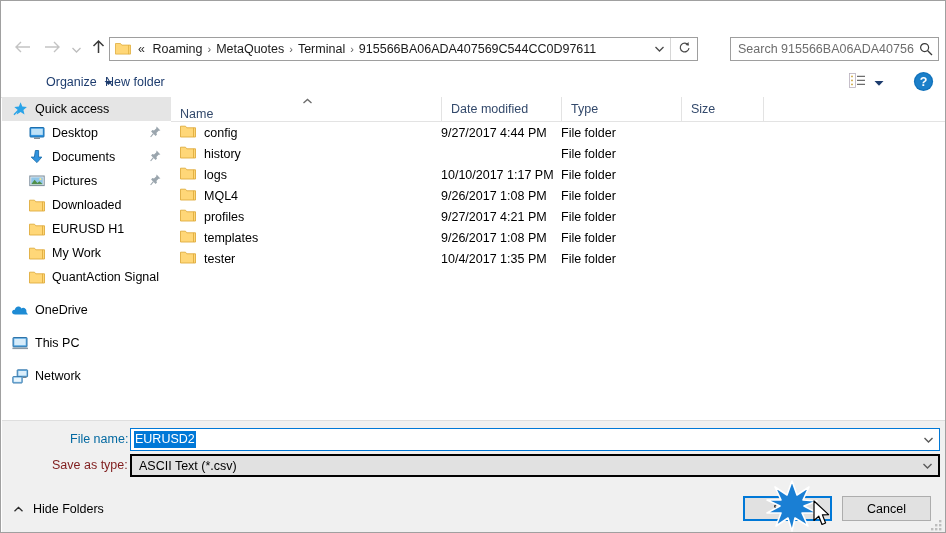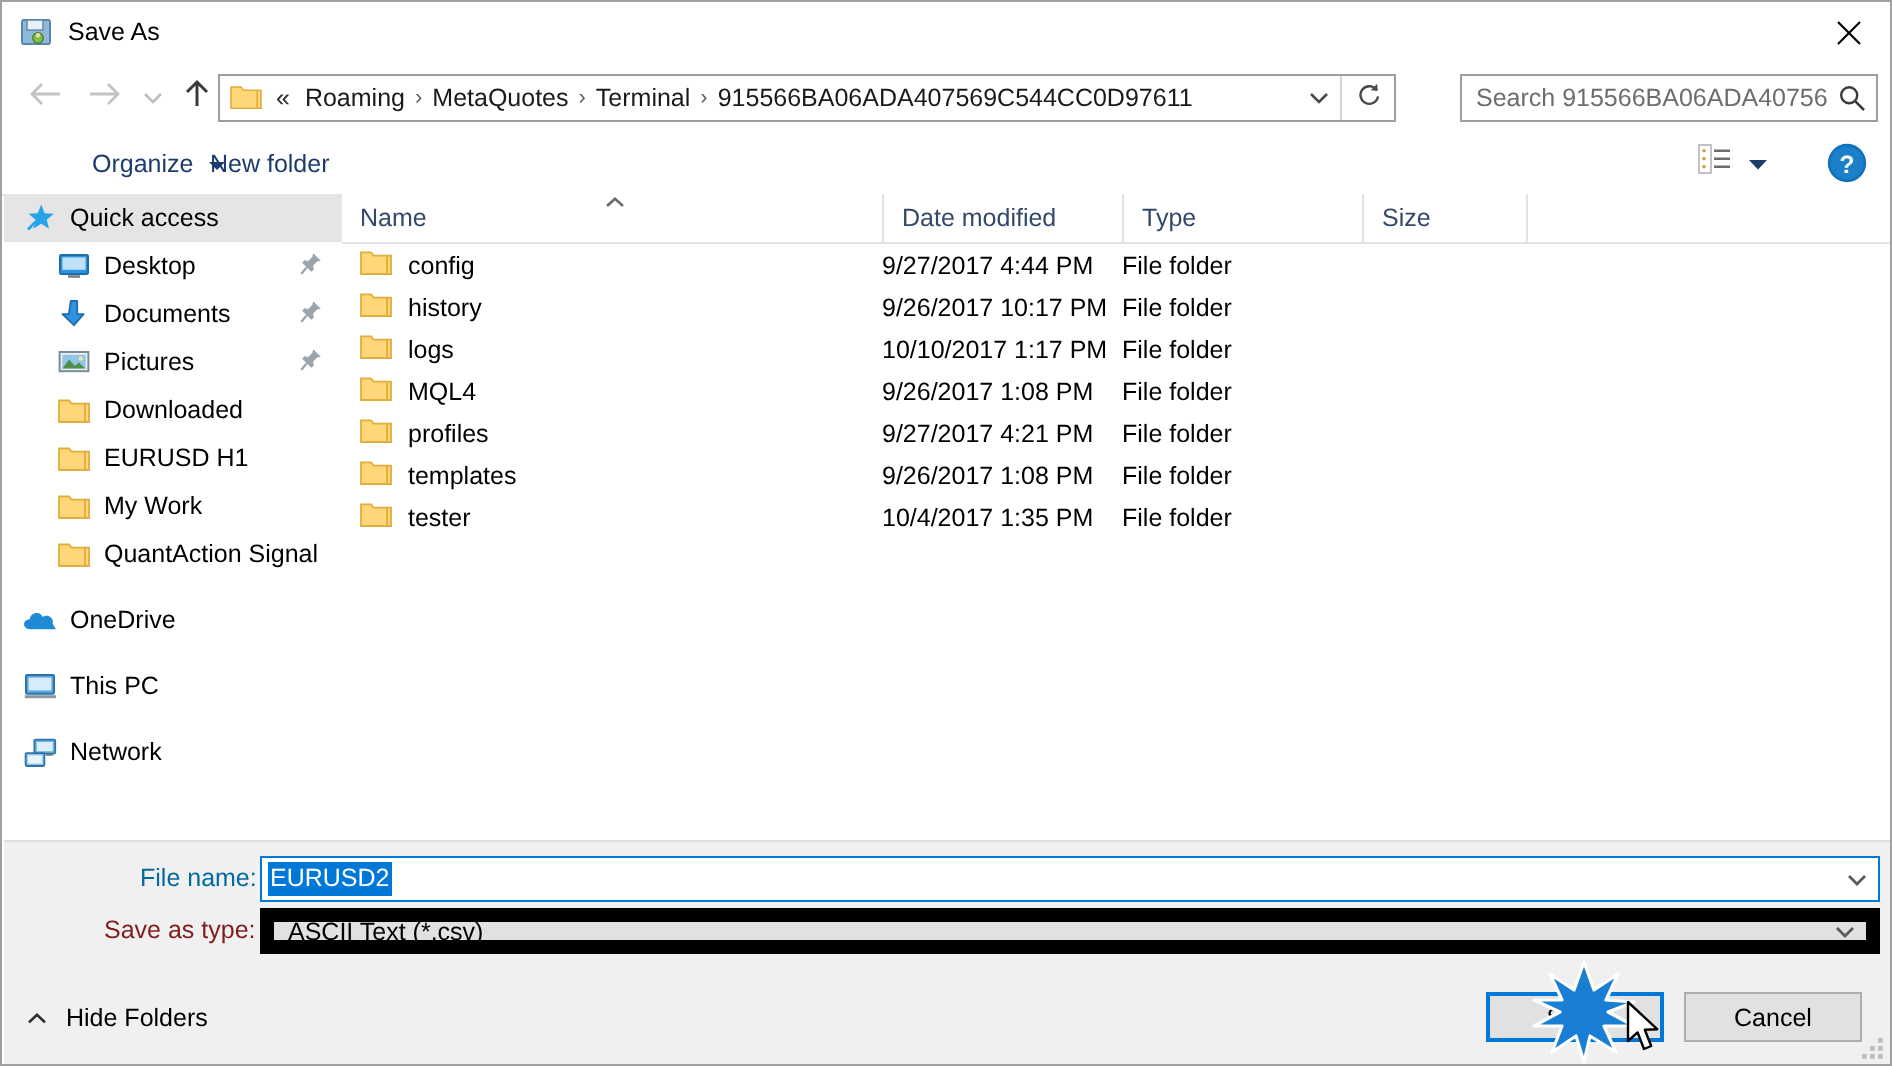--- a/index.html
+++ b/index.html
@@ -326,21 +326,21 @@
     position: absolute;
     left: 50px; top: 37px;
     font-size: 12.5px;
     color: #7f1d1d;
   }
   #savetype-field {
     position: absolute;
     left: 128px; top: 33px;
     width: 810px; height: 23px;
     box-sizing: border-box;
-    border: 7px solid #000000;
+    border: 2px solid #000000;
     background: #e1e1e1;
     display: flex;
     align-items: center;
     gap: 24px;
   }
   #savetype-value {
     margin-left: 7px;
     font-size: 12.5px;
     color: #000000;
   }
@@ -394,38 +394,20 @@
     position: absolute;
     right: 3px; bottom: 3px;
     width: 13px; height: 13px;
   }
 </style>
 </head>
 <body>
 
 <div id="dialog">
 
-  <div id="titlebar">
-    <span id="title-icon">
-      <svg width="17" height="17" viewBox="0 0 17 17">
-        <rect x="1" y="2" width="14" height="12" rx="1" fill="#8fb8d8" stroke="#5a86ab" stroke-width="1"></rect>
-        <rect x="3.5" y="2" width="8" height="5" fill="#e8f0f6" stroke="#5a86ab" stroke-width="0.7"></rect>
-        <circle cx="9" cy="11" r="2.6" fill="#7ec04a" stroke="#4c7c2a" stroke-width="0.7"></circle>
-        <circle cx="9" cy="9.6" r="1.1" fill="#f4d9a8"></circle>
-      </svg>
-    </span>
-    <span id="title-text">Save As</span>
-    <div id="close-button">
-      <span>
-        <svg width="13" height="13" viewBox="0 0 13 13">
-          <path d="M1 1 L12 12 M12 1 L1 12" stroke="#000000" stroke-width="1.1" fill="none"></path>
-        </svg>
-      </span>
-    </div>
-  </div>
 
   <div id="navrow">
     <div class="navbtn" id="nav-back">
       <span>
         <svg width="17" height="14" viewBox="0 0 17 14">
           <path d="M7 2 L2 7 L7 12 M2 7 L16 7" stroke="#c3c3c3" stroke-width="1.4" fill="none"></path>
         </svg>
       </span>
     </div>
     <div class="navbtn" id="nav-fwd">
@@ -649,21 +631,21 @@
             <rect x="1.9" y="8.7" width="7.2" height="4.1" fill="#eaf6fd"></rect>
             <path d="M11 8.4 L14.4 8.4" stroke="#6b7c88" stroke-width="1"></path>
           </svg>
         </span>
         <span class="side-label">Network</span>
       </div>
     </div>
 
   <div id="filelist">
     <div id="col-header">
-      <div class="col-head" style="left:0; width:270px;">
+      <div class="col-head" style="left:0; width:270px;align-items:flex-end;">
         <span>Name</span>
         <span id="sort-caret">
           <svg width="11" height="7" viewBox="0 0 11 7">
               <path d="M1.5 5 L5.5 1.4 L9.5 5" stroke="#6b6b6b" stroke-width="1.3" fill="none"></path>
             </svg>
         </span>
       </div>
       <div class="col-head" style="left:390px; width:120px;">
         <span>Type</span>
       </div>
@@ -689,21 +671,20 @@
           <div class="fcell fsize"></div>
         </div>
         <div class="frow">
           <div class="fcell fname">
             <span class="fn-icon"><svg width="16" height="14" viewBox="0 0 16 14">
                 <path d="M0.5 2.2 h5 l1.3 1.6 h8.7 v9.2 h-15 z" fill="#ffd778" stroke="#e0ad3e" stroke-width="0.9"></path>
                 <path d="M13.5 3.8 v9.2" stroke="#e0ad3e" stroke-width="0.9" fill="none"></path>
               </svg></span>
             <span>history</span>
           </div>
-          <div class="fcell fdate">9/26/2017 10:17 PM</div>
           <div class="fcell ftype">File folder</div>
           <div class="fcell fsize"></div>
         </div>
         <div class="frow">
           <div class="fcell fname">
             <span class="fn-icon"><svg width="16" height="14" viewBox="0 0 16 14">
                 <path d="M0.5 2.2 h5 l1.3 1.6 h8.7 v9.2 h-15 z" fill="#ffd778" stroke="#e0ad3e" stroke-width="0.9"></path>
                 <path d="M13.5 3.8 v9.2" stroke="#e0ad3e" stroke-width="0.9" fill="none"></path>
               </svg></span>
             <span>logs</span>

